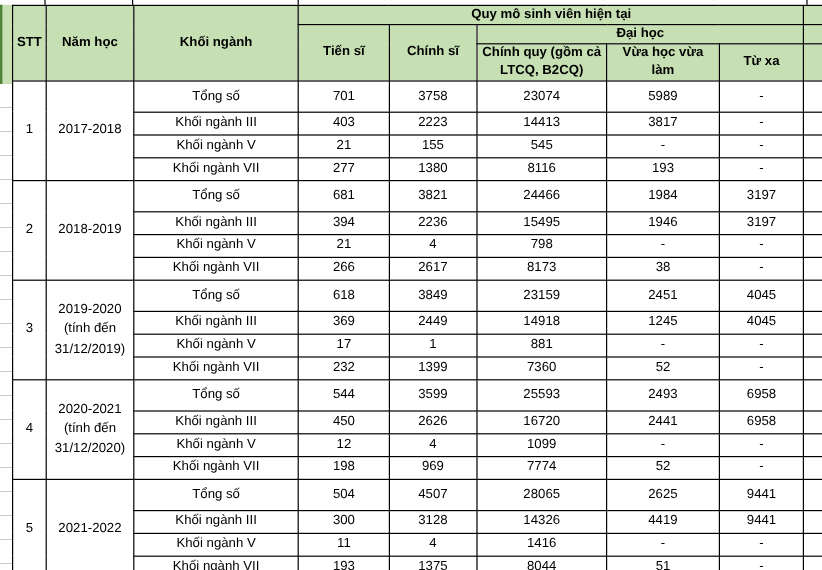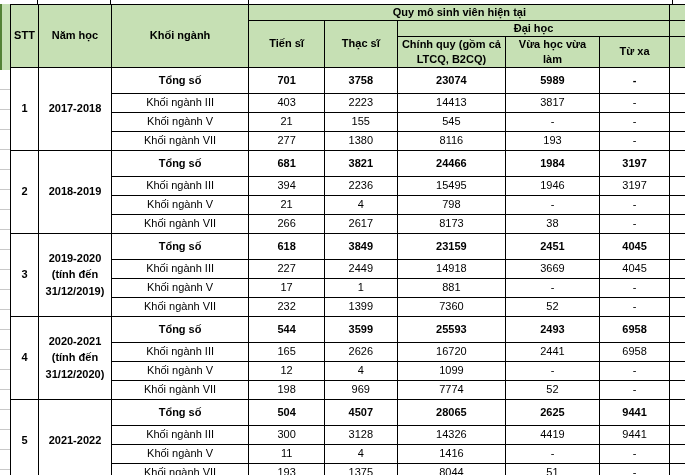--- a/index.html
+++ b/index.html
@@ -30,21 +30,21 @@
   }
   th,td{
     border:1px solid #000;
     text-align:center;vertical-align:middle;
     padding:0 3px;overflow:hidden;line-height:1.35;
   }
   thead th{background:#c6e0b4;font-weight:bold;margin-top:35px;}
   tr.hr1{height:16px;}
   tr.hr2{height:15px;}
   tr.hr3{height:30px;}
-  tr.row-total td{height:25px;font-weight:bold;margin-top:44px;}
+  tr.row-total td{height:25px;font-weight:normal;margin-top:44px;}
   tr.row-sub td{height:18px;font-weight:normal;}
   td.stt-cell,td.year-cell{font-weight:bold;}
   td.year-cell div{line-height:1.5;}
   th.edge-cell,td.edge-cell{border-right:none;}
 </style>
 </head>
 <body>
 
 <div class="sheet">
 
@@ -72,21 +72,21 @@
     <thead>
       <tr class="hr1">
         <th rowspan="3">STT</th>
         <th rowspan="3">Năm học</th>
         <th rowspan="3">Khối ngành</th>
         <th colspan="5">Quy mô sinh viên hiện tại</th>
         <th class="edge-cell"></th>
       </tr>
       <tr class="hr2">
         <th rowspan="2">Tiến sĩ</th>
-        <th rowspan="2">Thạc sĩ</th>
+        <th rowspan="2">Chính sĩ</th>
         <th colspan="3">Đại học</th>
         <th class="edge-cell"></th>
       </tr>
       <tr class="hr3">
         <th>Chính quy (gồm cả LTCQ, B2CQ)</th>
         <th>Vừa học vừa làm</th>
         <th>Từ xa</th>
         <th class="edge-cell"></th>
       </tr>
     </thead>
@@ -181,24 +181,24 @@
           <td>Tổng số</td>
           <td>618</td>
           <td>3849</td>
           <td>23159</td>
           <td>2451</td>
           <td>4045</td>
           <td class="edge-cell"></td>
         </tr>
         <tr class="row-sub">
           <td>Khối ngành III</td>
-          <td>227</td>
+          <td>369</td>
           <td>2449</td>
           <td>14918</td>
-          <td>3669</td>
+          <td>1245</td>
           <td>4045</td>
           <td class="edge-cell"></td>
         </tr>
         <tr class="row-sub">
           <td>Khối ngành V</td>
           <td>17</td>
           <td>1</td>
           <td>881</td>
           <td>-</td>
           <td>-</td>
@@ -223,21 +223,21 @@
           <td>Tổng số</td>
           <td>544</td>
           <td>3599</td>
           <td>25593</td>
           <td>2493</td>
           <td>6958</td>
           <td class="edge-cell"></td>
         </tr>
         <tr class="row-sub">
           <td>Khối ngành III</td>
-          <td>165</td>
+          <td>450</td>
           <td>2626</td>
           <td>16720</td>
           <td>2441</td>
           <td>6958</td>
           <td class="edge-cell"></td>
         </tr>
         <tr class="row-sub">
           <td>Khối ngành V</td>
           <td>12</td>
           <td>4</td>

